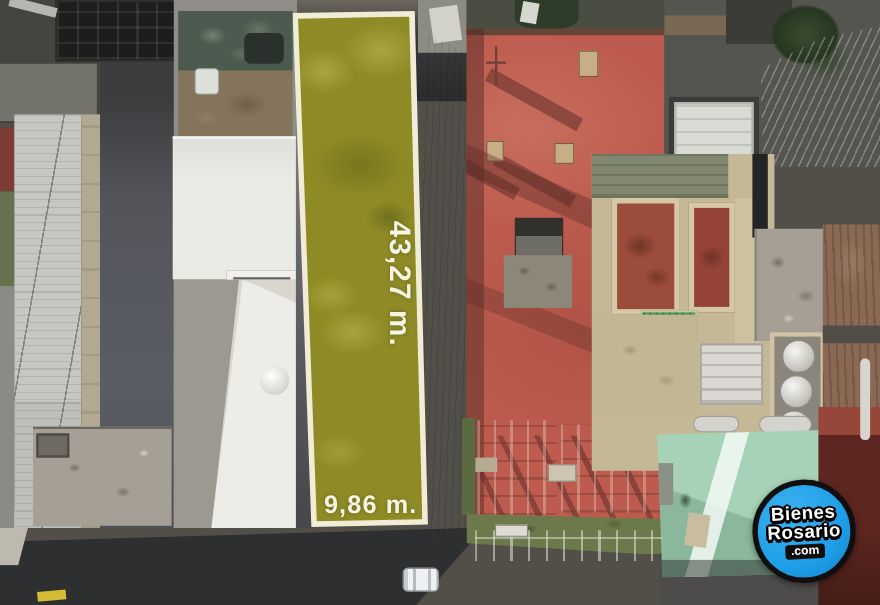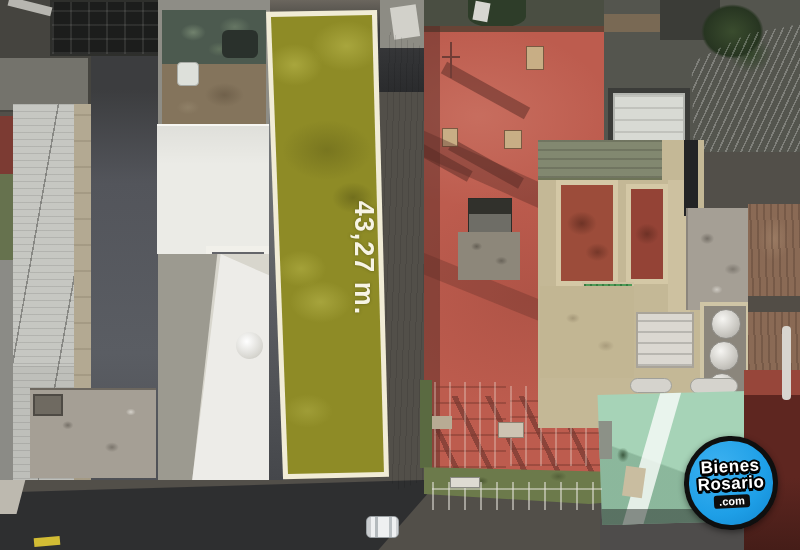--- a/index.html
+++ b/index.html
@@ -345,20 +345,21 @@
 
   <div class="fence-rail"></div>
   <div class="fence-box"></div>
   <div class="car"></div>
   <div class="yellow-curb"></div>
 
   <div class="lot">
     <div class="lot-border"></div>
     <div class="lot-fill"></div>
     <div class="lot-depth">43,27 m.</div>
+    <div class="lot-width">9,86 m.</div>
   </div>
 
   <div class="logo">
     <span class="logo-l1">Bienes</span>
     <span class="logo-l2">Rosario</span>
     <span class="logo-l3">.com</span>
   </div>
 
 </div>
 

